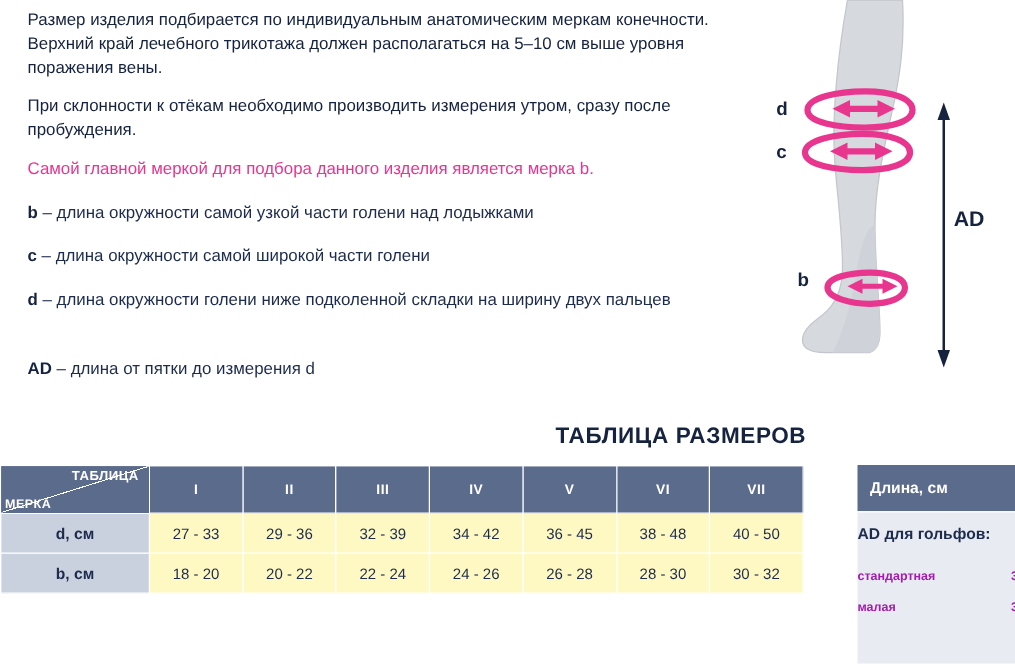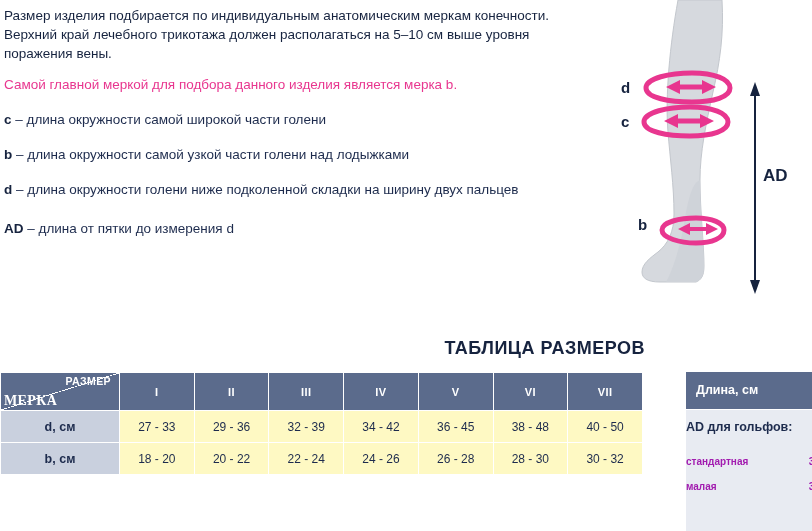--- a/index.html
+++ b/index.html
@@ -17,21 +17,21 @@
   }
   .page {
     position: relative;
     width: 812px;
     height: 531px;
   }
 
   
   .text-col {
     position: absolute;
-    left: 4px;
+    left: 22px;
     top: 6px;
     width: 590px;
   }
   .para {
     font-size: 13.5px;
     line-height: 19px;
     color: #16233f;
     margin: 0 0 12px 0;
   }
   .para.highlight {
@@ -42,21 +42,21 @@
     font-size: 13.5px;
     line-height: 19px;
     color: #1d2b4d;
     margin: 0 0 16px 0;
   }
   .legend .key {
     font-weight: bold;
     color: #16233f;
   }
   .legend.ad {
-    margin-top: 20px;
+    margin-top: 36px;
   }
 
   
   .leg-wrap {
     position: absolute;
     left: 600px;
     top: 0px;
     width: 212px;
     height: 320px;
   }
@@ -125,25 +125,24 @@
     top: 2px;
     font-size: 10.5px;
     font-weight: bold;
     color: #ffffff;
     letter-spacing: 0.4px;
   }
   .corner-cell .bot-word {
     position: absolute;
     left: 3px;
     bottom: 1px;
-    font-size: 14px;
+    font-size: 10px;
     font-weight: bold;
     color: #ffffff;
     letter-spacing: 0.4px;
-    font-family: Liberation Serif, serif;
   }
   .row-head {
     background: #c9d0de;
     font-weight: bold;
     font-size: 12.5px;
     color: #1d2b4d;
     width: 118px;
     margin-top: 20px;
   }
   .cell-light { background: #fef9c3; }
@@ -189,27 +188,28 @@
   }
   .side-row .val { font-weight: bold; }
 </style>
 </head>
 <body>
 
 <div class="page">
 
   <div class="text-col">
     <p class="para">Размер изделия подбирается по индивидуальным анатомическим меркам конечности. Верхний край лечебного трикотажа должен располагаться на 5–10 см выше уровня поражения вены.</p>
+    <p class="para">При склонности к отёкам необходимо производить измерения утром, сразу после пробуждения.</p>
     <p class="para highlight">Самой главной меркой для подбора данного изделия является мерка b.</p>
 
+    <p class="legend">
+      <span class="key">b</span><span> – длина окружности самой узкой части голени над лодыжками</span>
+    </p>
     <p class="legend">
       <span class="key">c</span><span> – длина окружности самой широкой части голени</span>
-    </p>
-    <p class="legend">
-      <span class="key">b</span><span> – длина окружности самой узкой части голени над лодыжками</span>
     </p>
     <p class="legend">
       <span class="key">d</span><span> – длина окружности голени ниже подколенной складки на ширину двух пальцев</span>
     </p>
     <p class="legend ad">
       <span class="key">AD</span><span> – длина от пятки до измерения d</span>
     </p>
   </div>
 
   <div class="leg-wrap">
@@ -255,21 +255,21 @@
     <div class="leg-label lbl-ad">AD</div>
   </div>
 
   <div class="table-title">ТАБЛИЦА РАЗМЕРОВ</div>
 
   <table class="size-table">
     <thead>
       <tr>
         <th class="corner-cell">
           <div class="diag"></div>
-          <div class="top-word">РАЗМЕР</div>
+          <div class="top-word">ТАБЛИЦА</div>
           <div class="bot-word">МЕРКА</div>
         </th>
         <th>I</th>
         <th>II</th>
         <th>III</th>
         <th>IV</th>
         <th>V</th>
         <th>VI</th>
         <th>VII</th>
       </tr>

